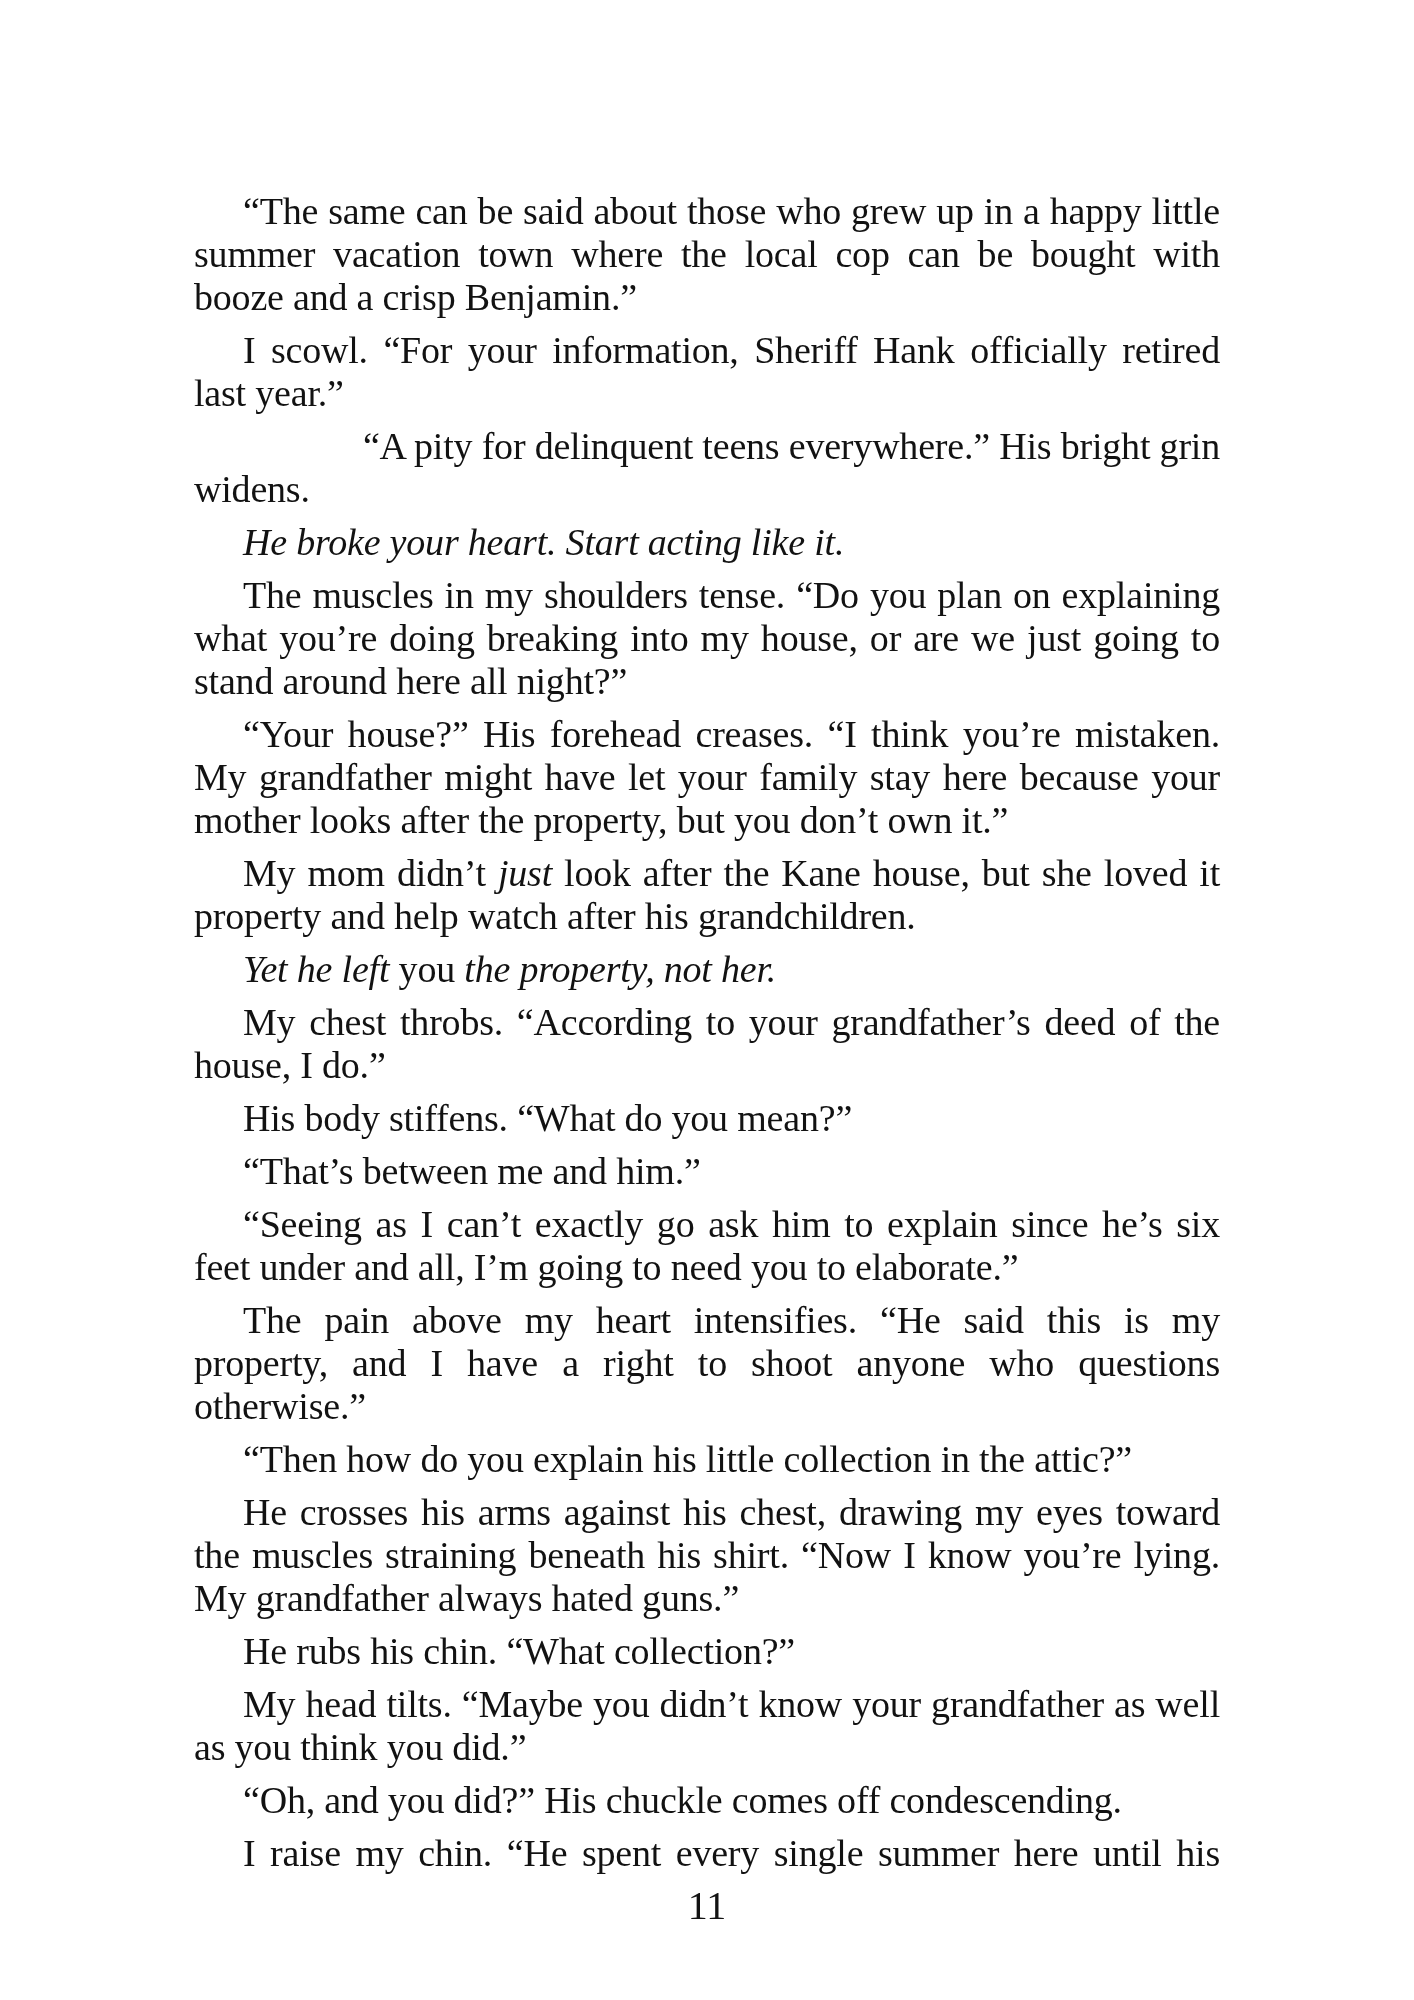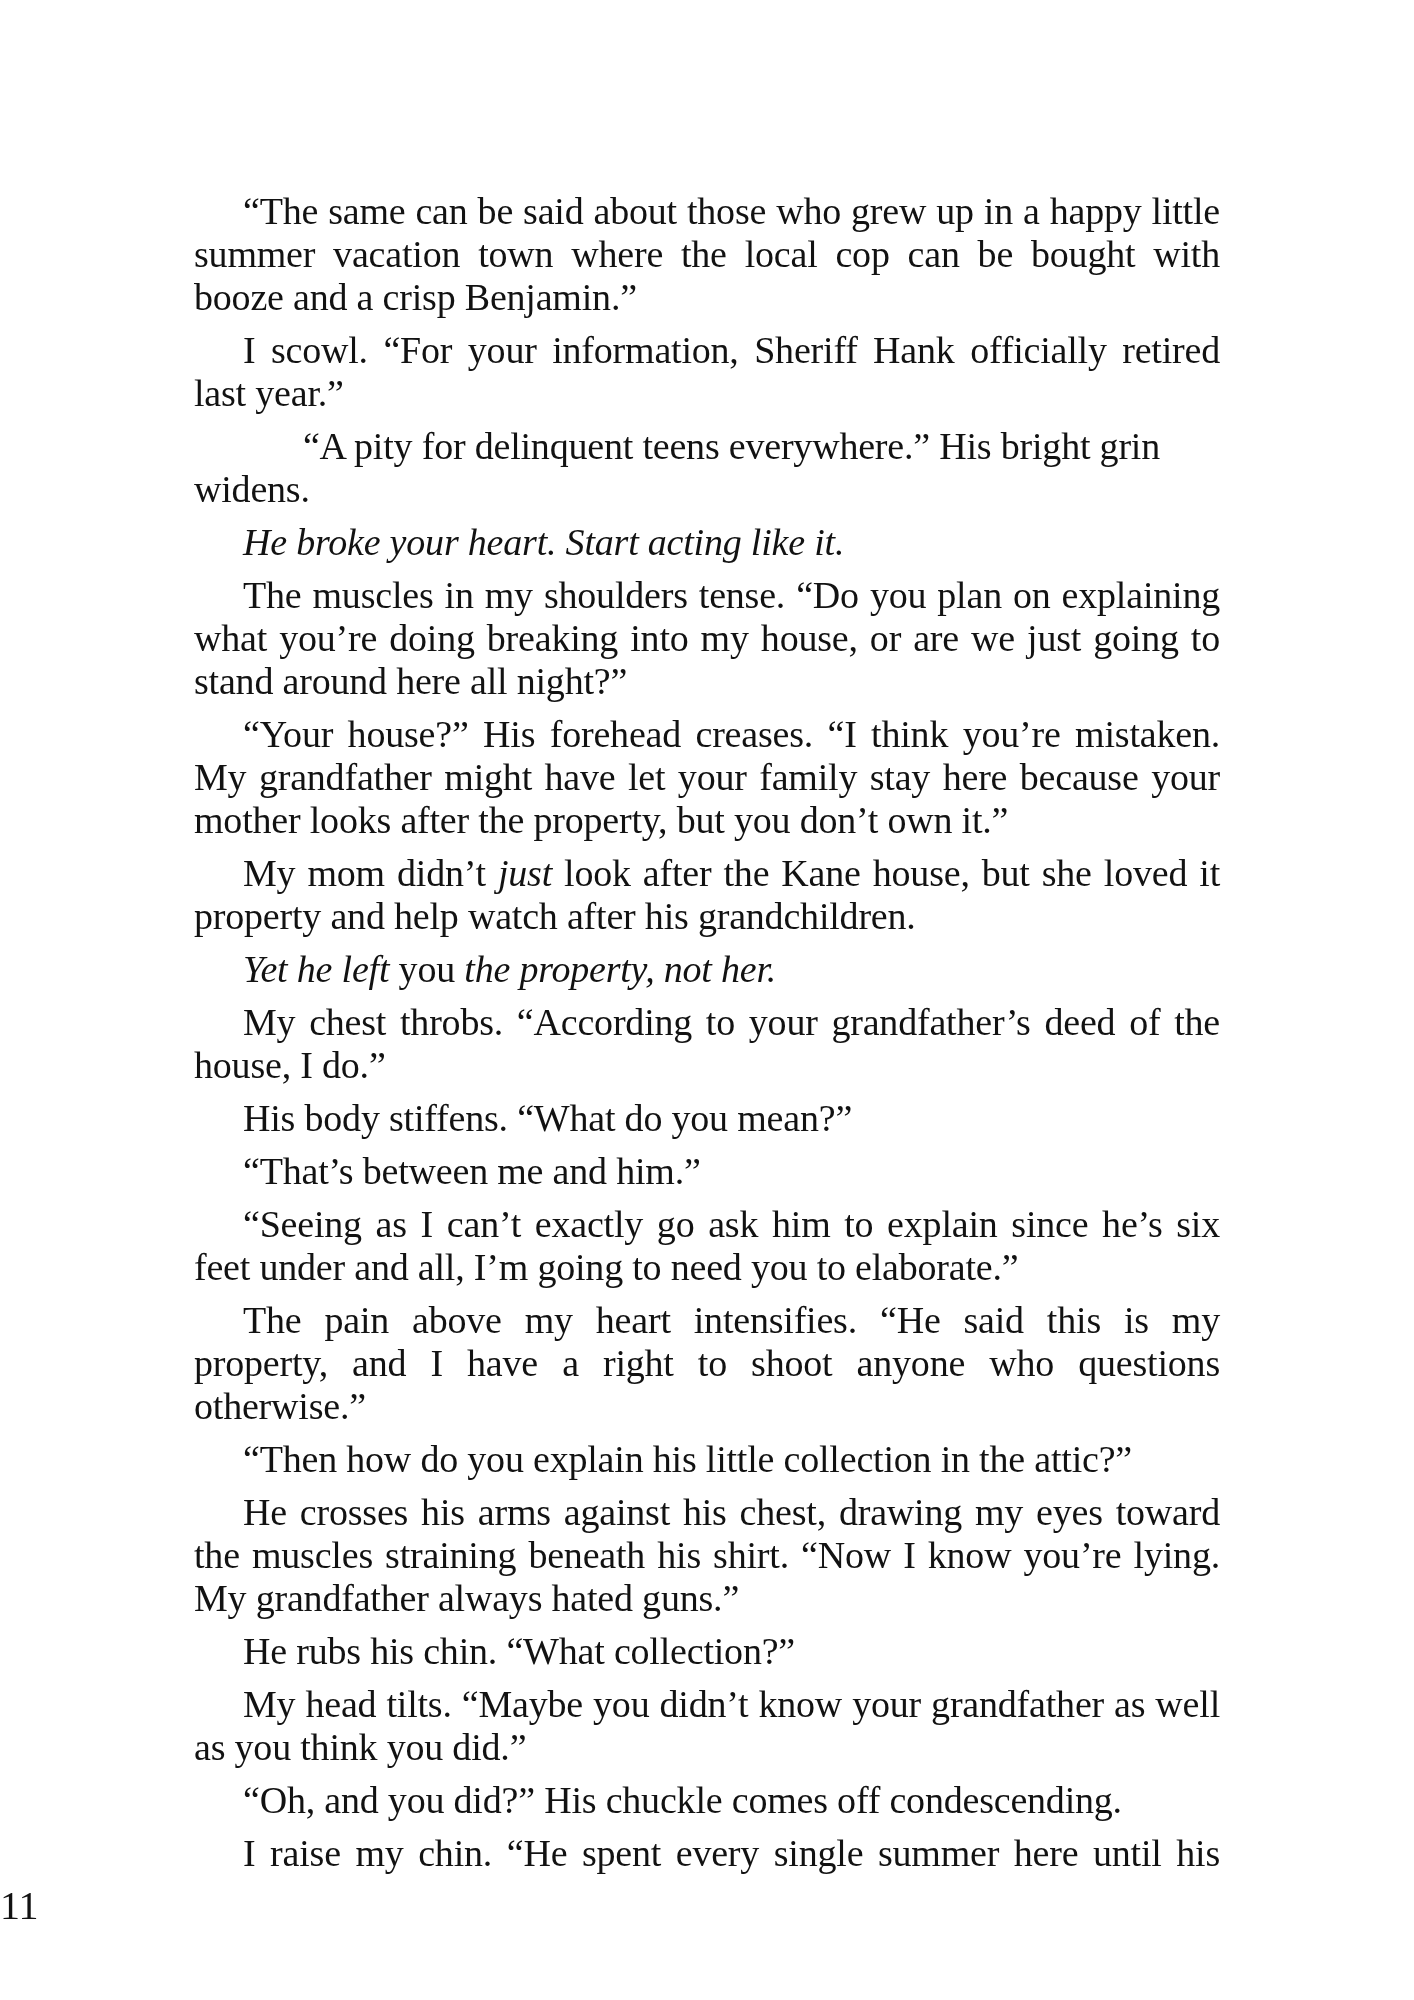--- a/index.html
+++ b/index.html
@@ -25,31 +25,32 @@
   .para { margin: 10px; padding: 0; }
   .line {
     font-size: 38px;
     line-height: 43px;
     letter-spacing: -0.2px;
     text-align: justify;
     text-align-last: justify;
     -moz-text-align-last: justify;
   }
   .line.final {
-    text-align: center;
+    text-align: right;
     text-align-last: left;
     -moz-text-align-last: left;
   }
   .line.indent { text-indent: 49px; }
   .seg-italic { font-style: italic; }
   .folio {
     position: absolute;
     top: 1884px;
     left: 0;
     width: 100%;
+    text-align: center;
     font-size: 40px;
     line-height: 44px;
   }
 </style>
 </head>
 <body>
 
 <div class="book-page">
   <div class="text-block" id="text-block">
       <div class="para">

